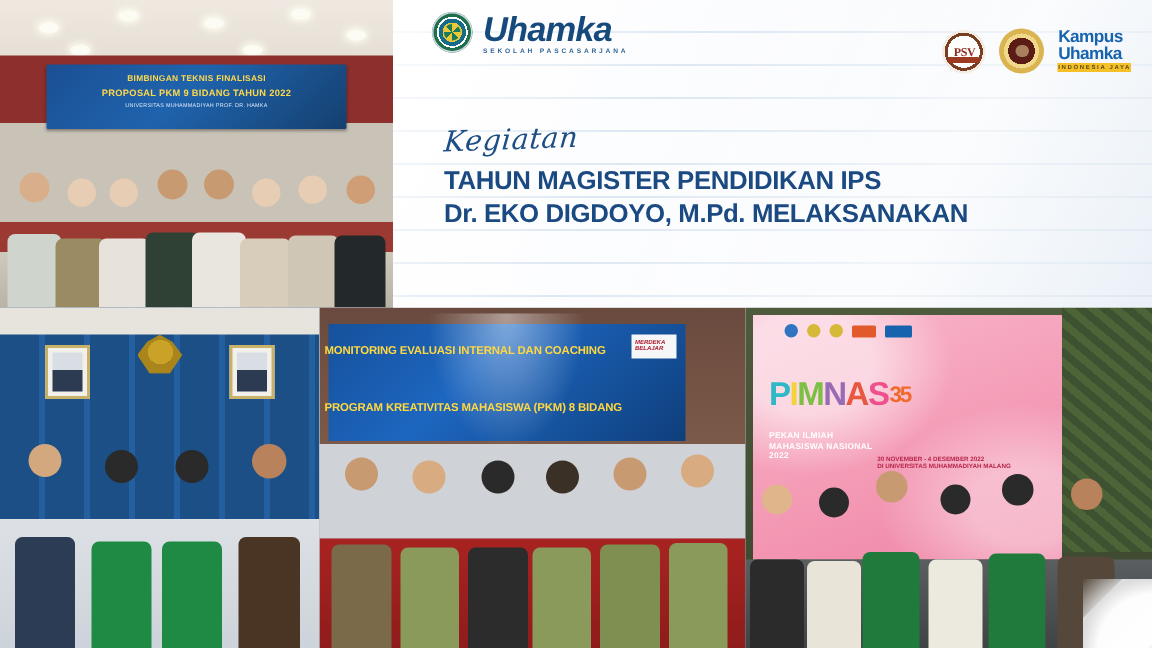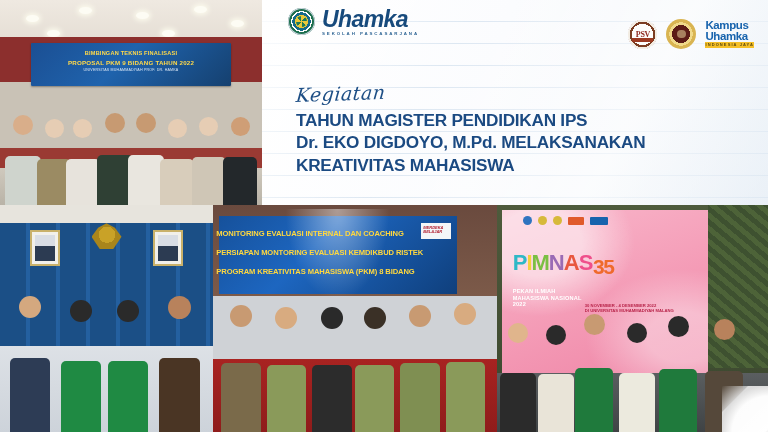--- a/index.html
+++ b/index.html
@@ -119,21 +119,21 @@
   .p4 .logos i { width:9px; height:9px; border-radius:50%; background:#2f74c0; display:block; }
   .p4 .logos i.g { background:#d7b93a; }
   .p4 .logos i.k { width:18px; height:8px; border-radius:1px; background:#1763ad; }
   .p4 .logos i.p { width:16px; height:8px; border-radius:1px; background:#e05a2b; }
   .p4 .pim { position:absolute; left:5%; top:26%; font-size:22px; font-weight:bold; letter-spacing:-1px; line-height:1; }
   .p4 .pim s { text-decoration:none; }
   .p4 .pim s:nth-child(1){color:#2fb8c6;} .p4 .pim s:nth-child(2){color:#f4d23c;}
   .p4 .pim s:nth-child(3){color:#7bbf43;} .p4 .pim s:nth-child(4){color:#9a6bb5;}
   .p4 .pim s:nth-child(5){color:#e8573f;} .p4 .pim s:nth-child(6){color:#ef4f8b;}
   .p4 .sub { position:absolute; left:5%; top:48%; font-size:5.6px; font-weight:bold; color:#ffffff; line-height:1.18; letter-spacing:.2px; }
-  .p4 .n35 { position:absolute; left:44%; top:28%; font-size:21px; font-weight:bold; color:#d13c57; letter-spacing:-1.5px; }
+  .p4 .n35 { position:absolute; left:44%; top:28%; font-size:15px; font-weight:bold; color:#d13c57; letter-spacing:-1.5px; }
   .p4 .n35 em { font-style:normal; color:#ef6a2c; }
   .p4 .date { position:absolute; left:40%; top:57%; font-size:4.2px; font-weight:bold; color:#b8254a; line-height:1.3; white-space:nowrap; }
   .p4 .ground { position:absolute; left:0; bottom:0; width:100%; height:26%; background:linear-gradient(#5a5e60,#3f4345); }
 
   
   .people { position:absolute; left:0; bottom:0; width:100%; height:100%; }
   .pp { position:absolute; bottom:0; }
   .pp .hd { width:100%; aspect-ratio:1; border-radius:50%; background:#d9ae8a; position:absolute; top:0; left:0; }
   .pp .bd { position:absolute; left:-40%; top:46%; width:180%; height:54%; border-radius:5px 5px 0 0; }
 
@@ -234,21 +234,20 @@
           <span class="bd" style="background:#4a3524"></span>
         </div>
     </div>
   </div>
 
   <div class="ph p3">
     <div class="bg"></div>
     <div class="wall2"></div>
     <div class="banner">
       <div class="bt a">MONITORING EVALUASI INTERNAL DAN COACHING</div>
-      <div class="bt b">PERSIAPAN MONTORING EVALUASI KEMDIKBUD RISTEK</div>
       <div class="bt c">PROGRAM KREATIVITAS MAHASISWA (PKM) 8 BIDANG</div>
       <div class="mb">
         <i>MERDEKA BELAJAR</i>
       </div>
     </div>
     <div class="red"></div>
     <div class="people">
       <div class="pp" style="left:6%;width:22px;height:56%">
           <span class="hd" style="background:#c89a72"></span>
           <span class="bd" style="background:#7a6a4a"></span>
@@ -350,19 +349,18 @@
           <span class="km3">INDONESIA JAYA</span>
         </span>
       </div>
     </div>
 
     <div class="copy">
       <div class="kegiatan">Kegiatan</div>
       <div class="headline">
         <div>TAHUN MAGISTER PENDIDIKAN IPS</div>
         <div>Dr. EKO DIGDOYO, M.Pd. MELAKSANAKAN</div>
-        <div>KREATIVITAS MAHASISWA</div>
       </div>
     </div>
   </div>
 
   <div class="curl"></div>
 </div>
 
 </body></html>

